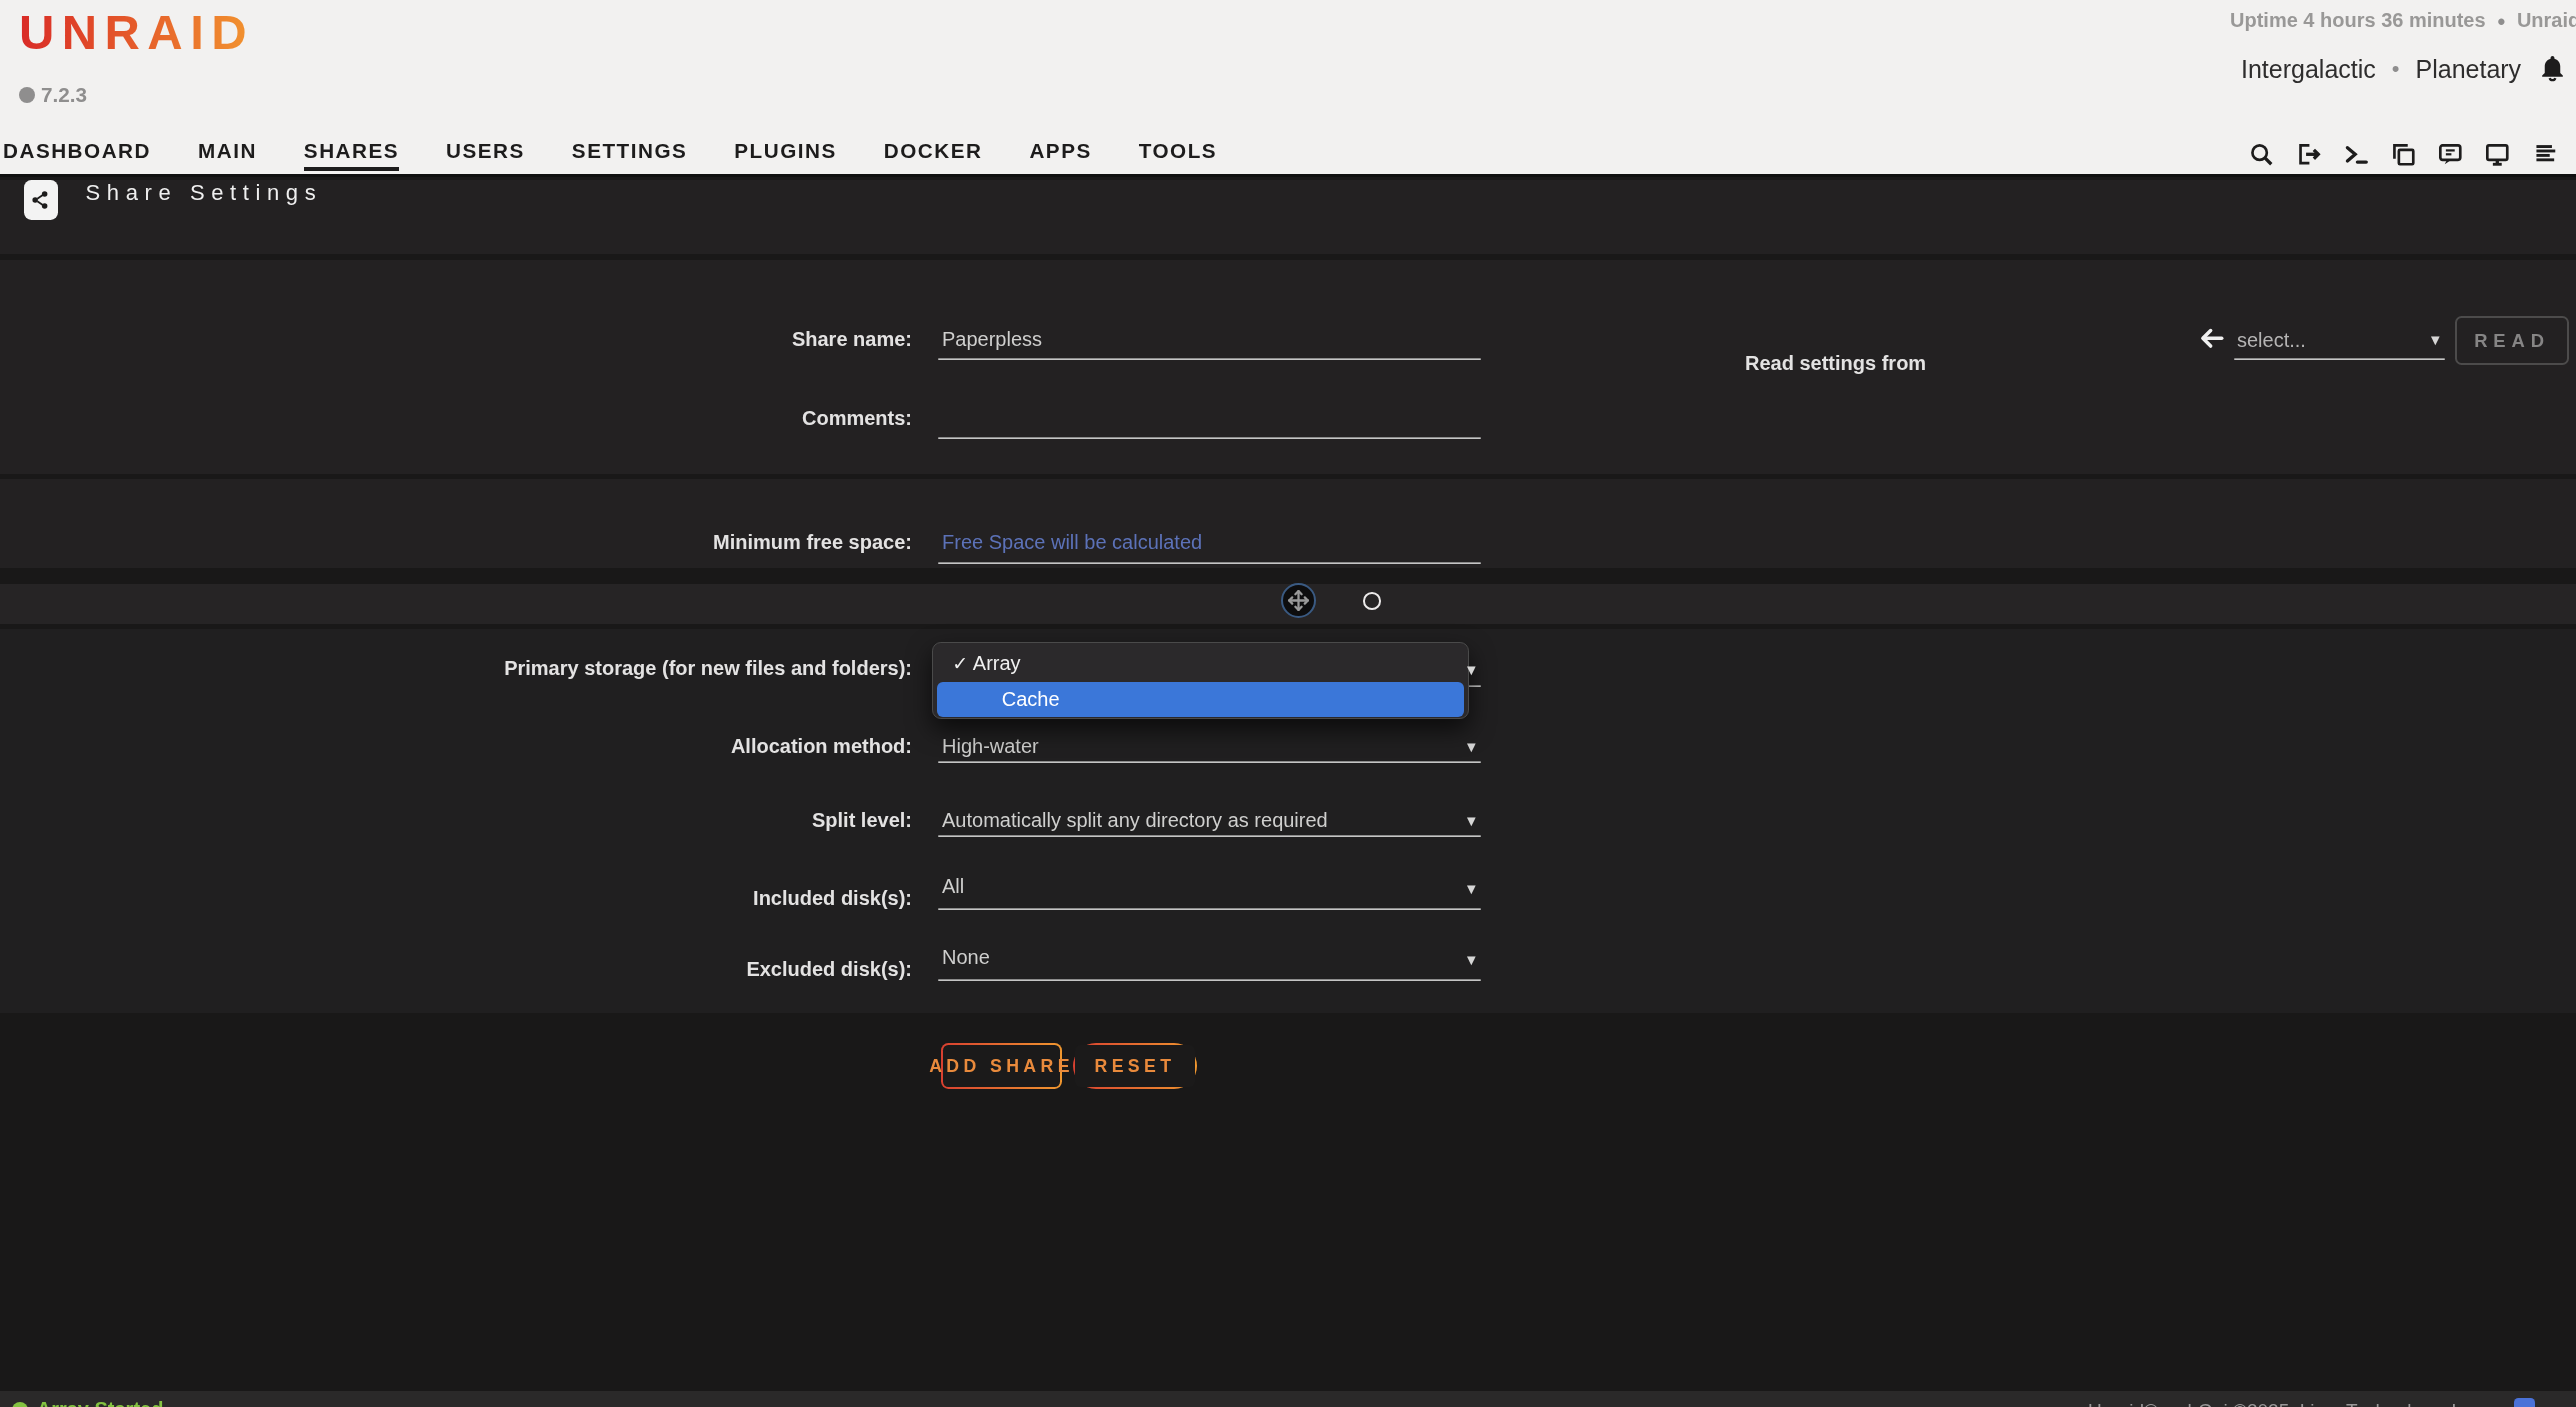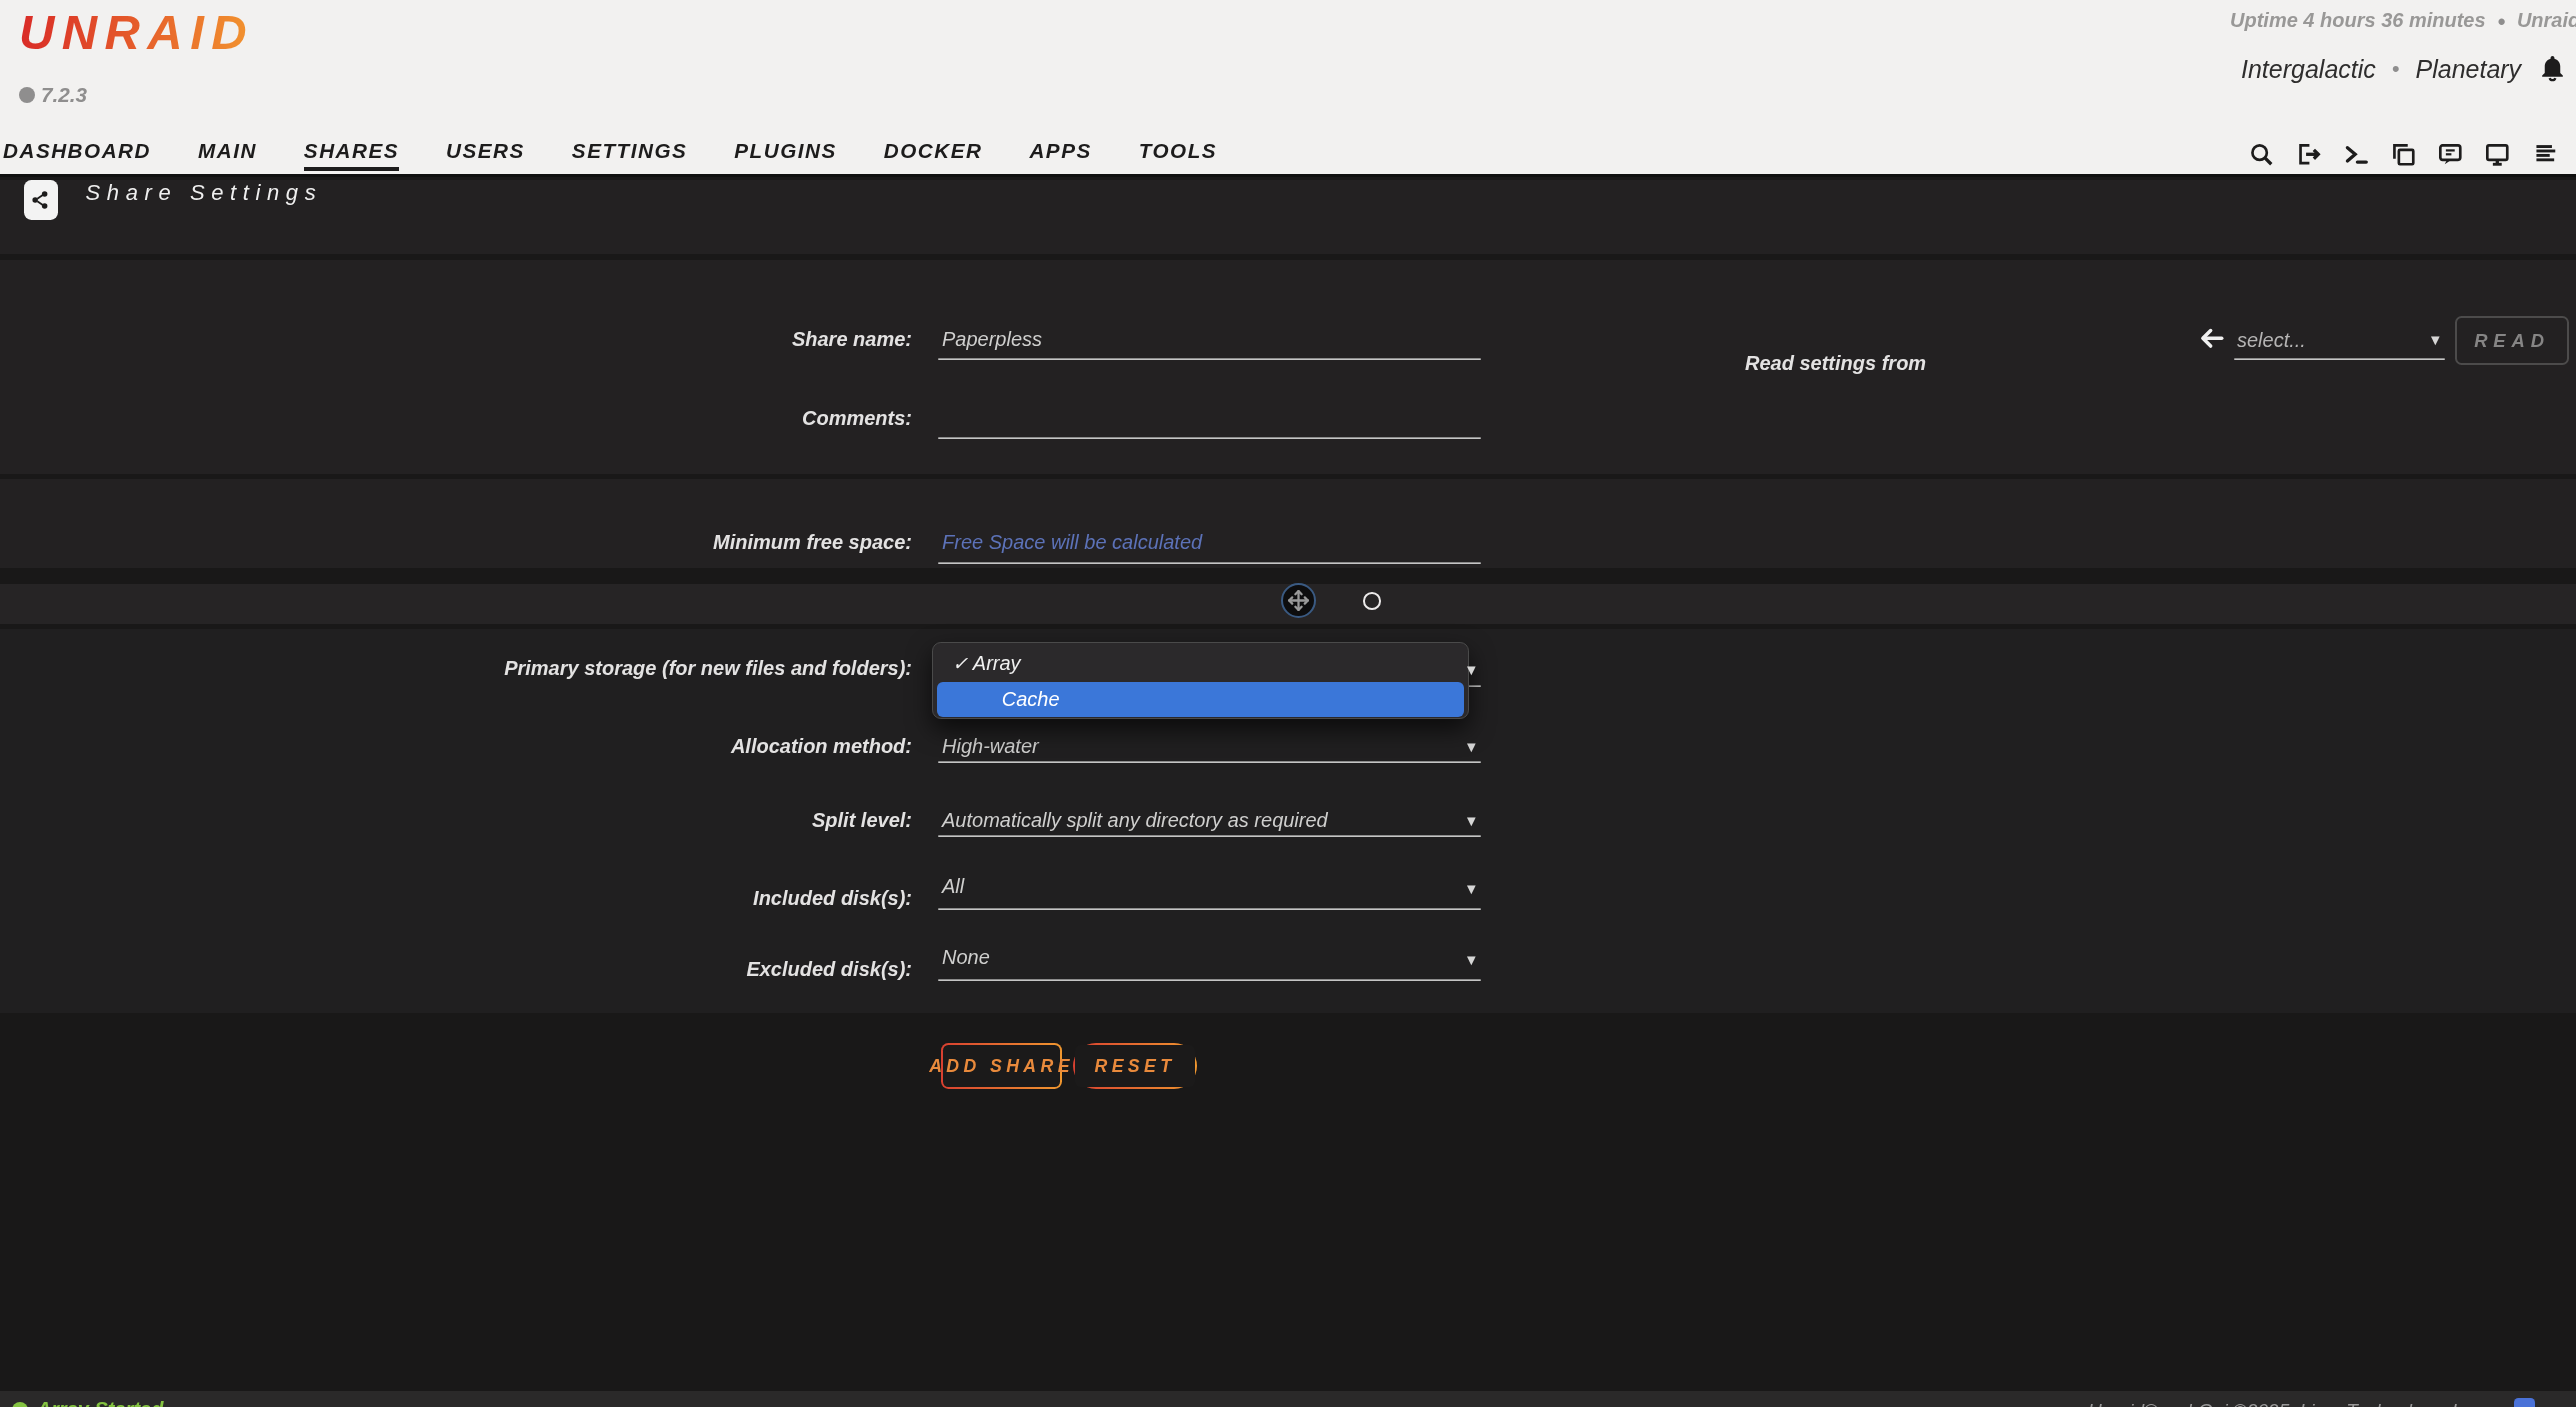--- a/index.html
+++ b/index.html
@@ -1,19 +1,19 @@
 <!DOCTYPE html>
 <html style="font-size:11.8px"><head>
 <meta charset="utf-8">
 <style>
   * { margin:0; padding:0; box-sizing:border-box; }
   html,body { background:#000; }
   .screen {
     position:relative; width:2576px; height:1408px; overflow:hidden;
-    background:#191818; font-family:"Liberation Sans", sans-serif;font-style:italic;
+    background:#191818; font-family:"Liberation Sans", sans-serif;
   }
 
   
   .header { position:absolute; left:0; top:0; width:2576px; height:177px;
             background:#f2f1f0; border-bottom:3px solid #101010; }
   .logo { position:absolute; left:19px; top:4.4px; font-size:49px; font-weight:bold;
           letter-spacing:7.4px; color:#e4572a;
           background:linear-gradient(90deg,#d92b27 0%,#e4572a 45%,#f2942f 100%);
           -webkit-background-clip:text; background-clip:text; -webkit-text-fill-color:transparent; }
   .version { position:absolute; left:19px; top:83px; display:flex; align-items:center; gap:5.9px;

